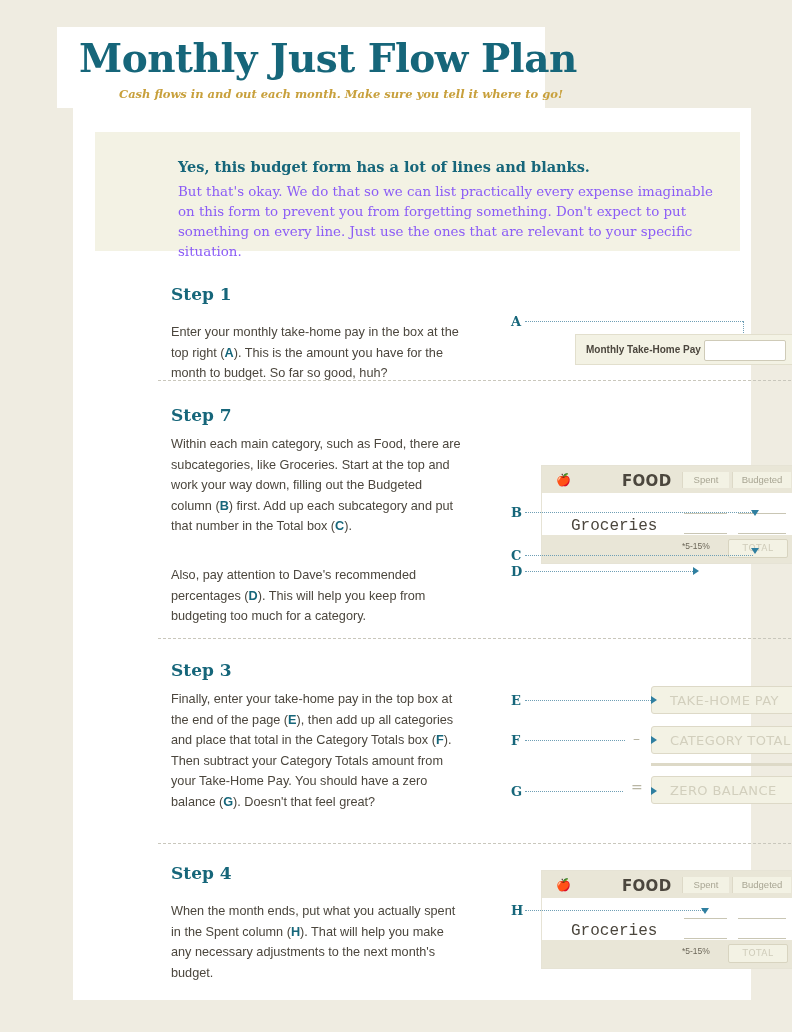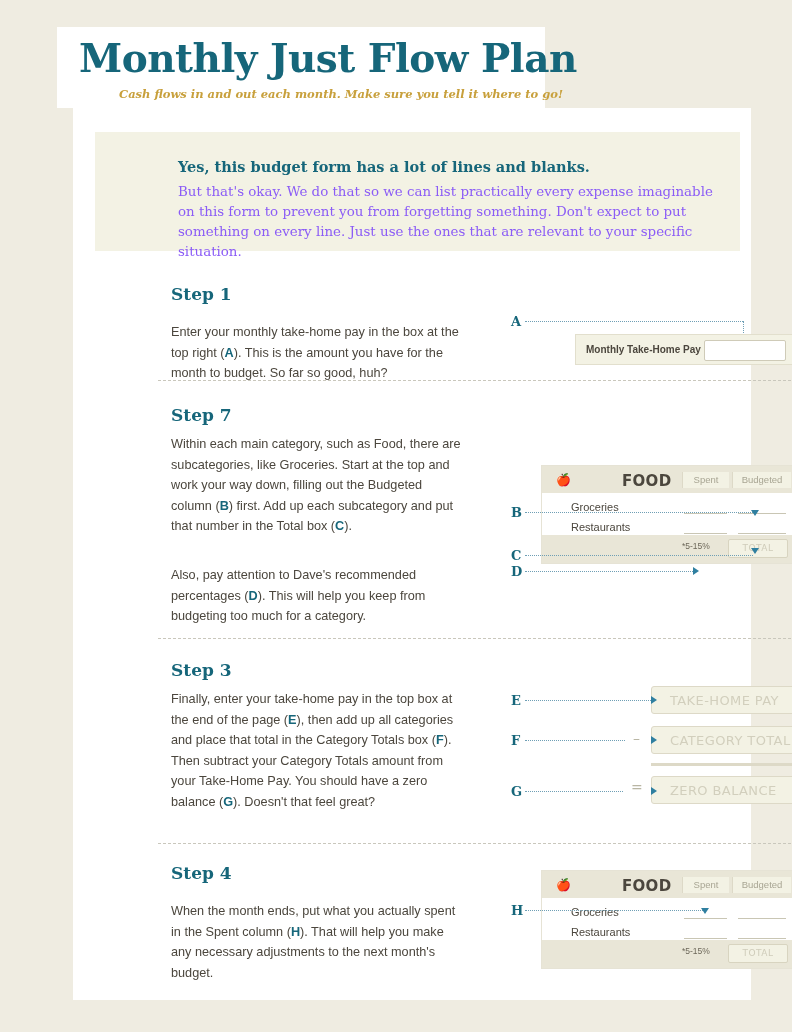--- a/index.html
+++ b/index.html
@@ -220,23 +220,24 @@
     text-align: center;
     font-family: "Liberation Sans", sans-serif;
     font-size: 9.5px;
     color: #a8a593;
     background: #f3f2e4;
     padding: 2px 0 3px;
     border-left: 1px solid #ddd9c7;
   }
   .cat-row {
     position: absolute;
-    font-family: Liberation Sans, sans-serif;
-    font-size: 11px;
+    font-family: Liberation Mono, monospace;
+    font-size: 16px;
     color: #4b463d;
+    margin-top: 16px;
   }
   .blank {
     position: absolute;
     border-bottom: 1px solid #c9c6b4;
     height: 0;
     width: 43px;
   }
   .cat-foot {
     position: absolute;
     left: 0;

